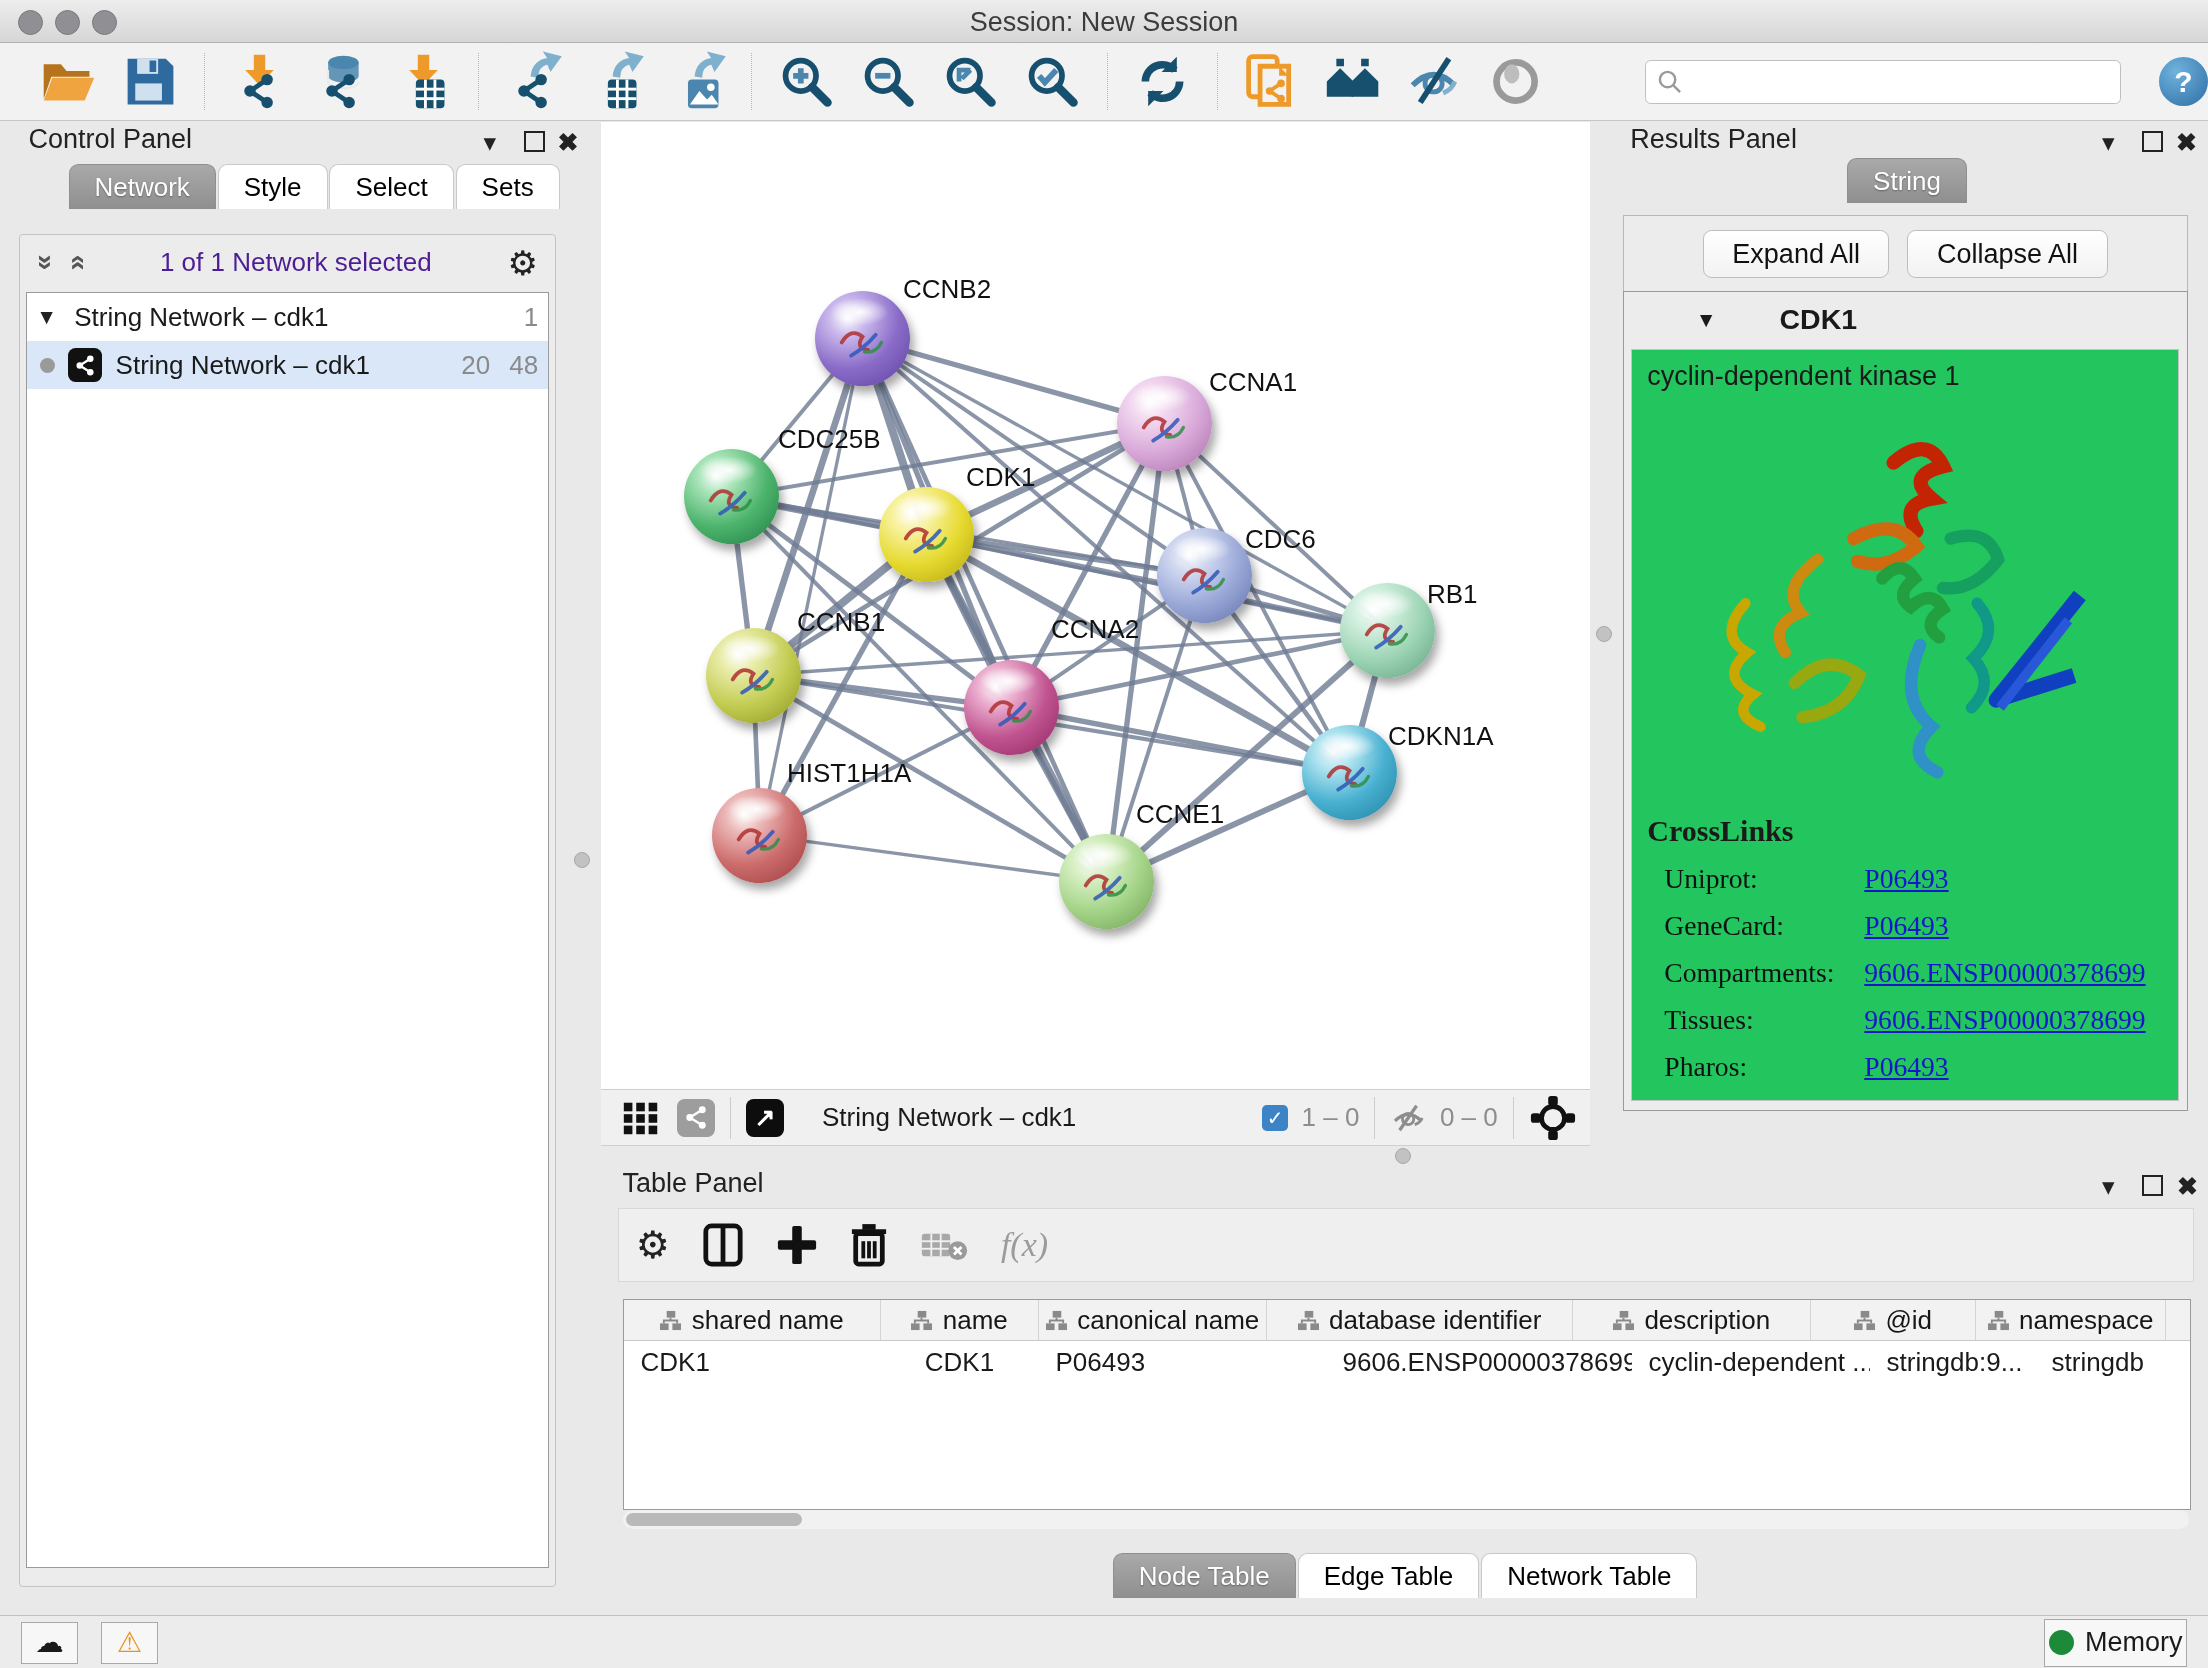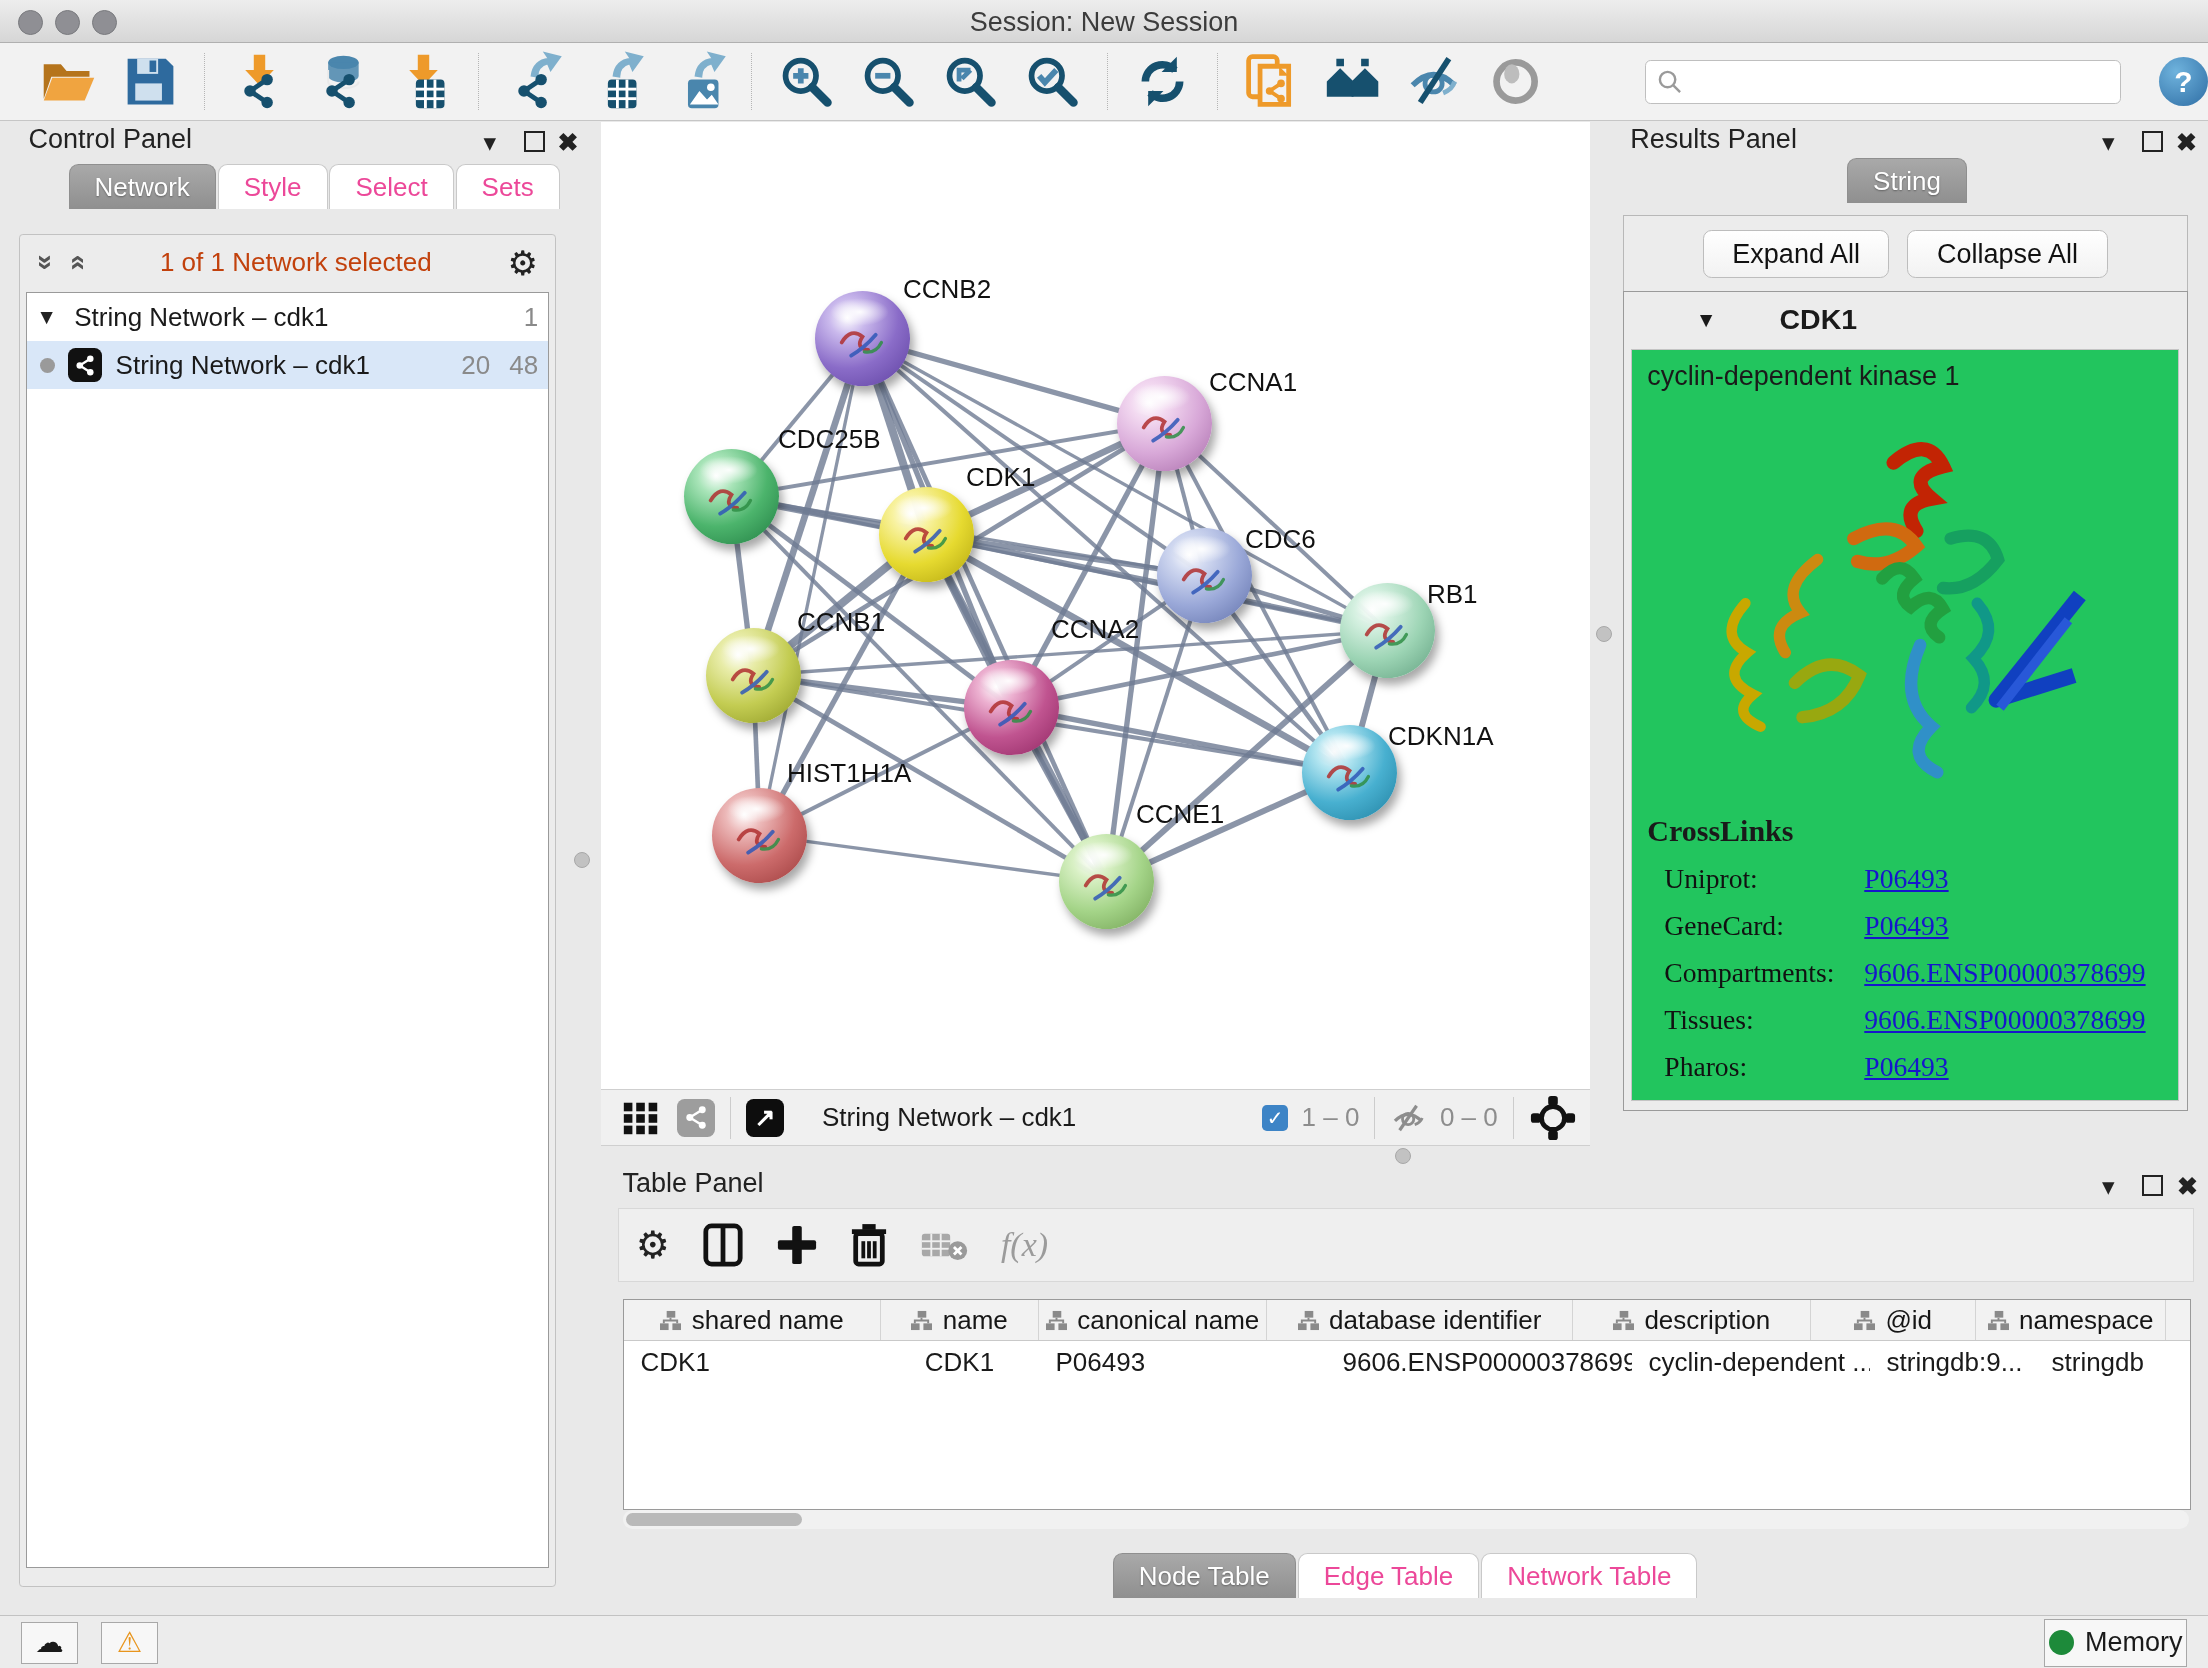--- a/index.html
+++ b/index.html
@@ -21,33 +21,33 @@
   .tsep{width:0;height:57px;border-left:1.9px dotted #b5b5b5;margin:0 13.3px;}
   .tsearch{width:476px;height:44px;background:#fff;border:1px solid #bfbfbf;border-radius:5.7px;
     margin-left:86px;display:flex;align-items:center;padding-left:11.4px;box-sizing:border-box;}
   .helpbtn{width:49px;height:49px;border-radius:50%;margin-left:38px;
     background:radial-gradient(circle at 35% 30%,#6fb3dd,#2e6da4);color:#fff;font-weight:bold;
     font-size:30px;display:flex;align-items:center;justify-content:center;}
 
   
   .phead{font-size:27px;color:#222;}
   .pctl{position:absolute;top:3.8px;font-size:25px;color:#222;}
-  .tab{display:inline-block;padding:6.7px 25px;font-size:26px;background:#fff;color:#ec4899;
+  .tab{display:inline-block;padding:6.7px 25px;font-size:26px;background:#fff;color:#000000;
     border:1px solid #c9c9c9;border-bottom:none;border-radius:9.5px 9.5px 0 0;margin-right:1.9px;}
   .tab.sel{background:linear-gradient(#a9a9a9,#8f8f8f);color:#fff;border-color:#8f8f8f;
     text-shadow:0 1px 1.9px rgba(0,0,0,.35);}
 
   
   .cpanel{position:absolute;left:9.5px;top:124px;width:554px;height:1484px;}
   .cp-tabs{position:absolute;left:59px;top:40px;}
   .cp-box{position:absolute;left:9.5px;top:110px;width:535px;height:1351px;
     background:#ececec;border:1px solid #c2c2c2;border-radius:3.8px;}
   .cp-toolrow{position:absolute;left:0;top:0;width:100%;height:55px;display:flex;align-items:center;}
   .chev{font-size:28.5px;color:#555;font-weight:bold;display:inline-block;}
-  .cp-status{flex:1;text-align:center;font-size:26px;color:#c2410c;}
+  .cp-status{flex:1;text-align:center;font-size:26px;color:#4c1d95;}
   .gear{font-size:34px;color:#222;}
   .tree{position:absolute;left:5.7px;top:57px;width:521px;height:1274px;background:#fff;border:1px solid #9a9a9a;}
   .trow{display:flex;align-items:center;height:48px;font-size:26px;padding:0 9.5px;}
   .trow.sel{background:#d9e7f8;}
   .tcaret{width:38px;font-size:21px;color:#222;}
   .tdot{width:15px;height:15px;border-radius:50%;background:#9a9a9a;margin:0 13.3px 0 3.8px;}
   .sharebadge{width:34px;height:34px;border-radius:7.6px;background:#111;display:flex;align-items:center;justify-content:center;margin-right:13.3px;}
   .tcount{color:#8a8a8a;margin-left:19px;}
   .spacer{flex:1;}
 

